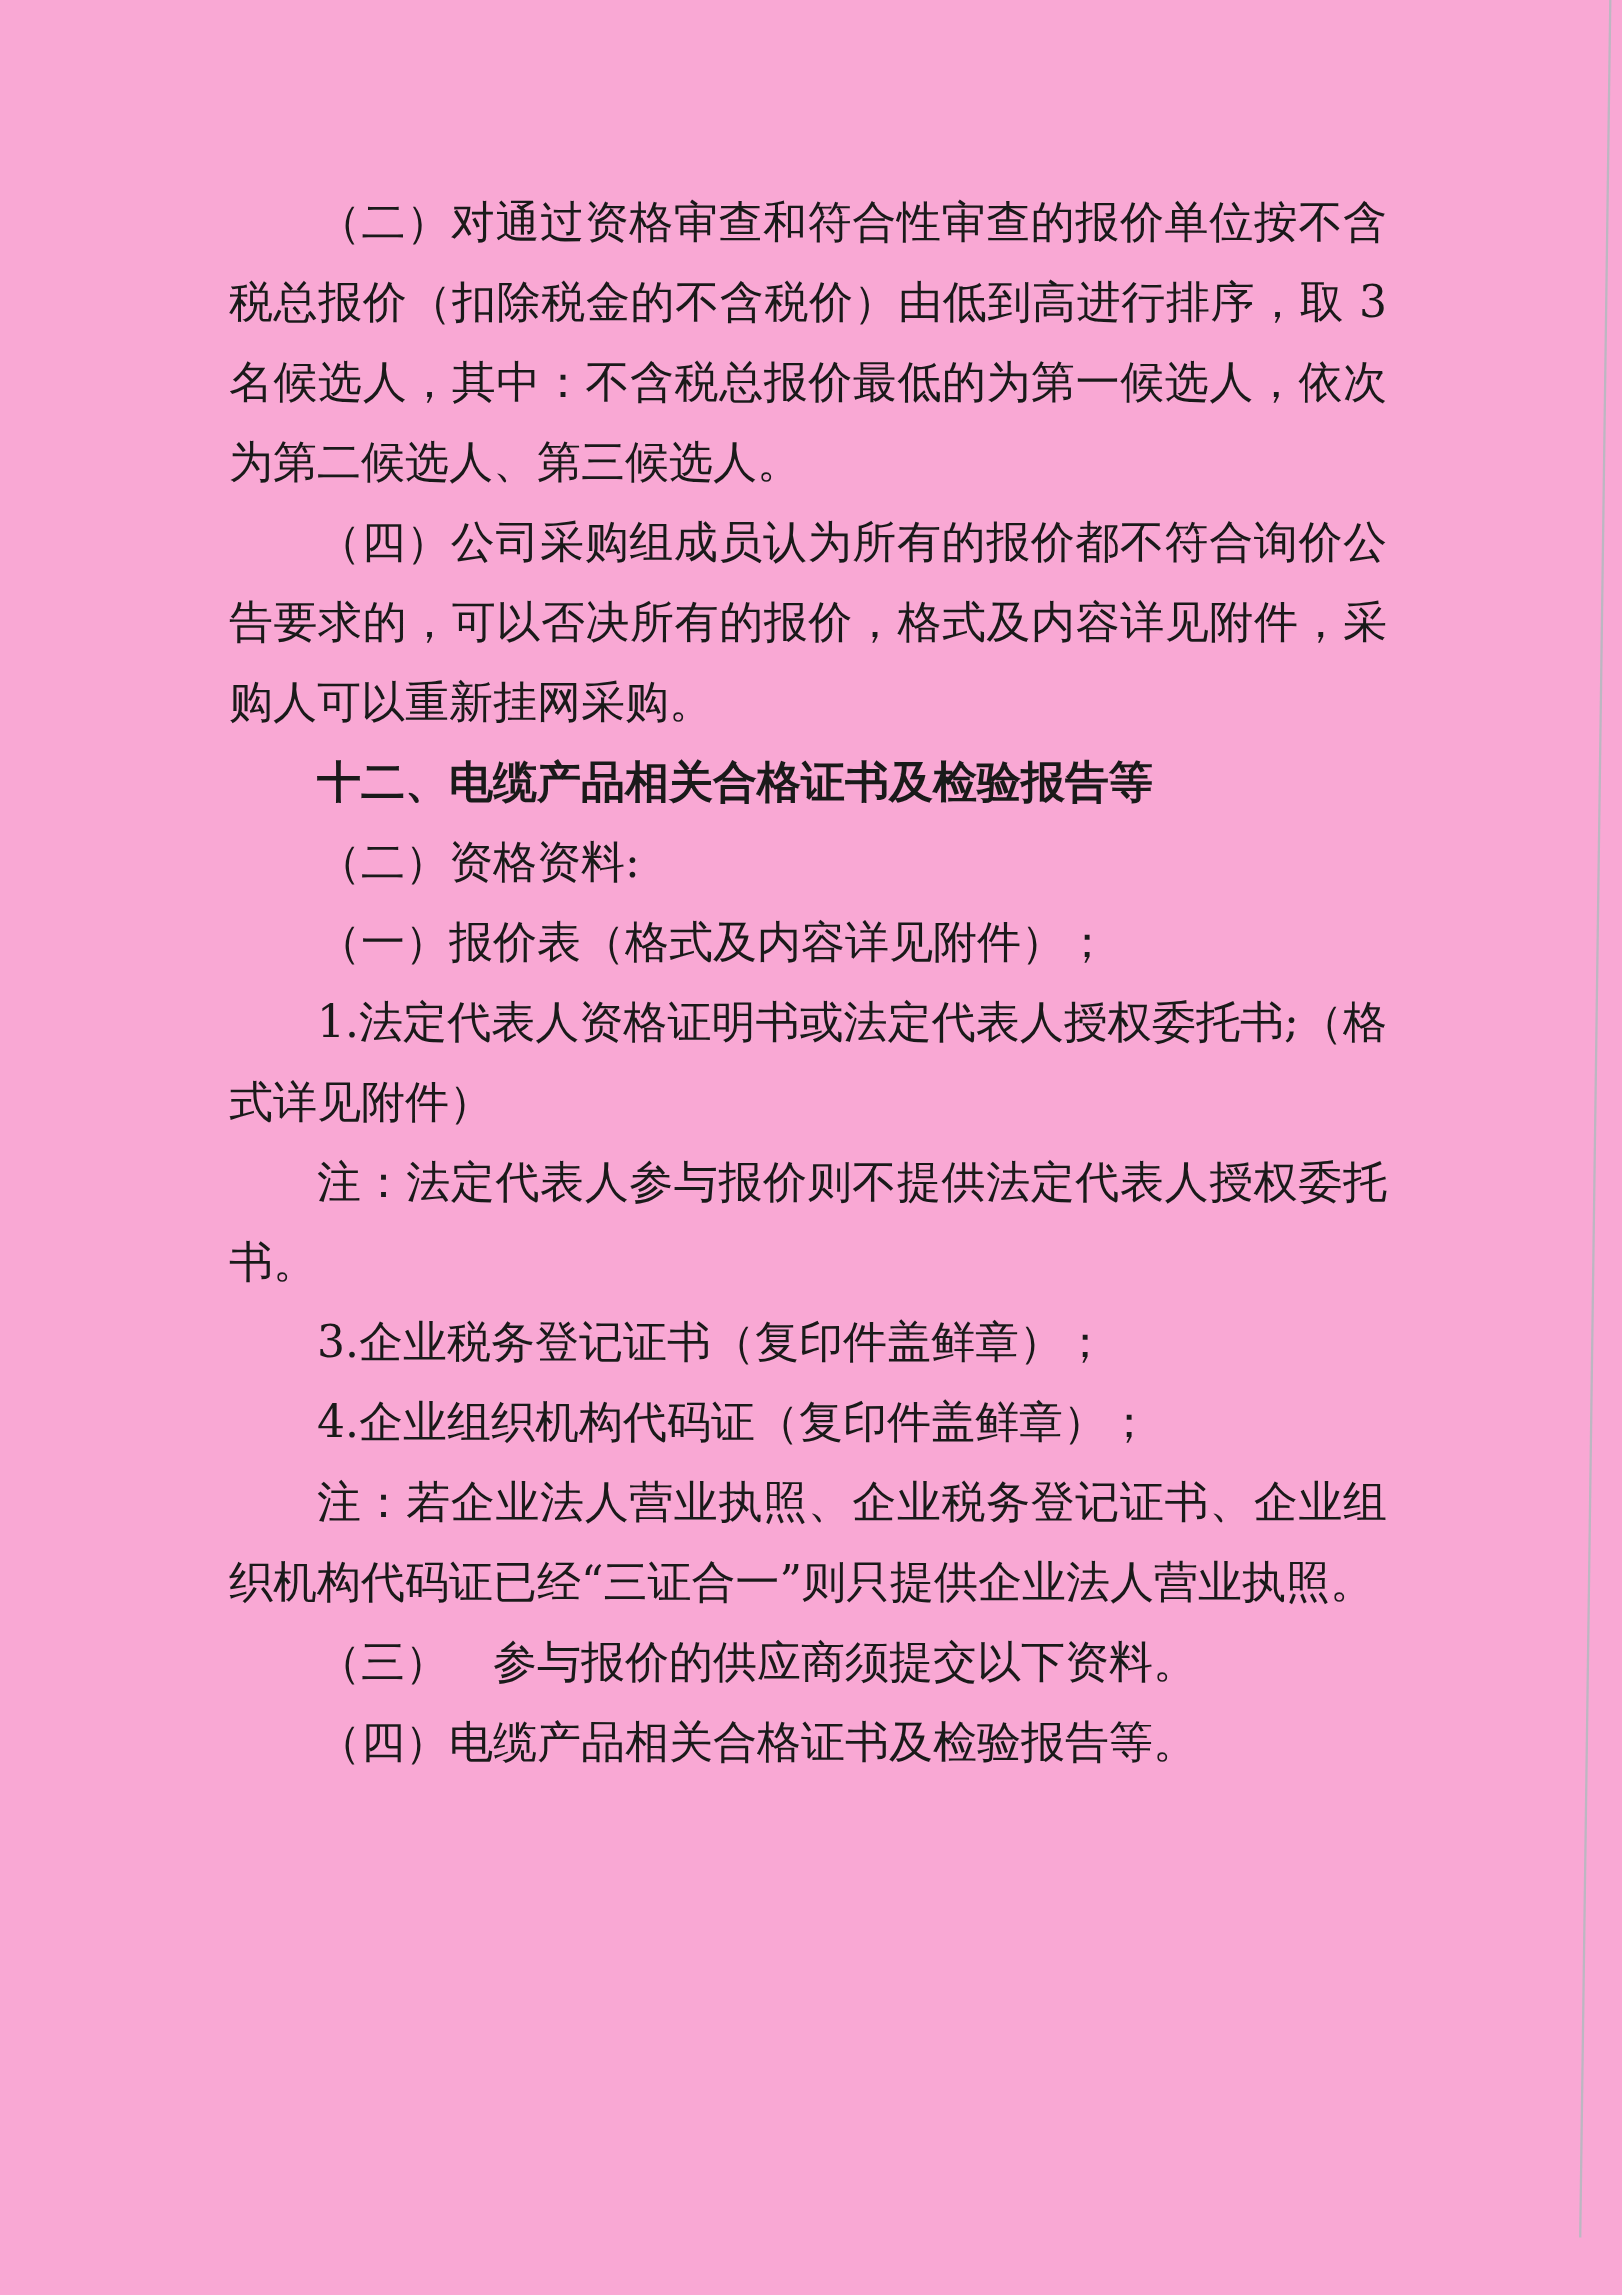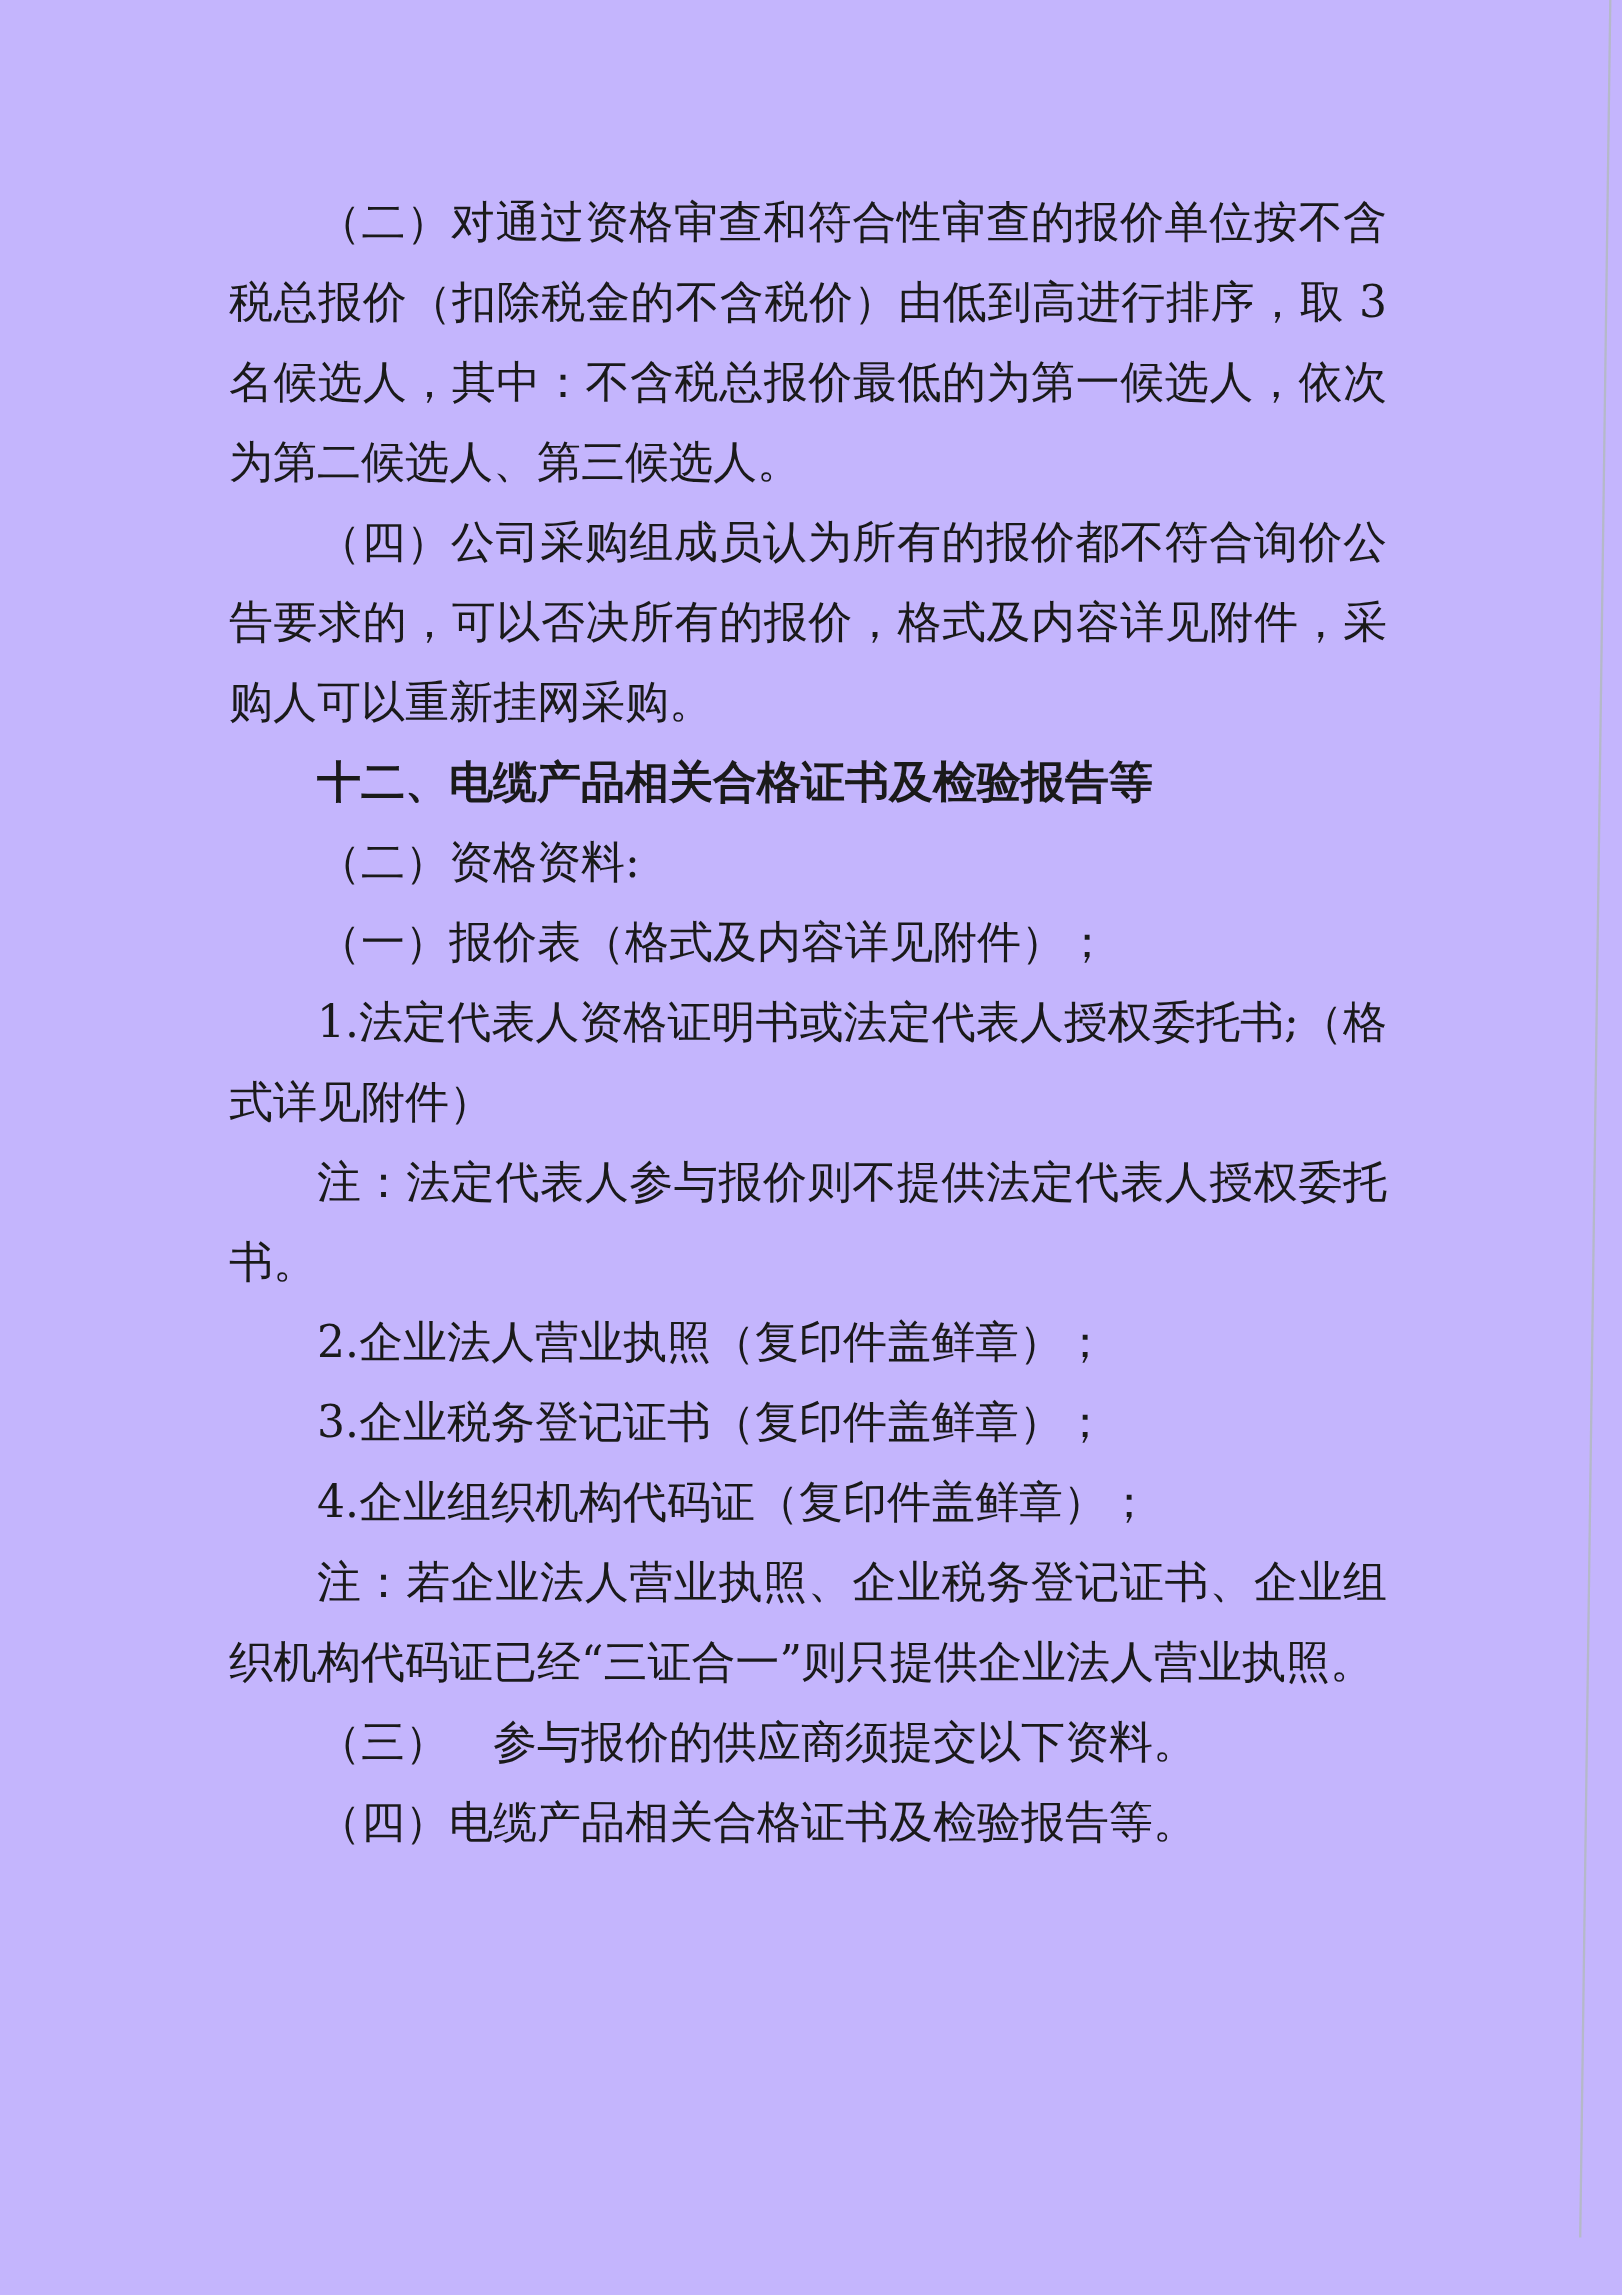--- a/index.html
+++ b/index.html
@@ -7,21 +7,21 @@
     padding: 0;
     width: 1623px;
     height: 2295px;
     background: #ffffff;
     overflow: hidden;
   }
   .page {
     position: relative;
     width: 1623px;
     height: 2295px;
-    background: #c4b5fd;
+    background: #f9a8d4;
     font-family: "DejaVu Serif", "Liberation Serif", serif;
   }
   .doc {
     position: absolute;
     left: 229px;
     top: 182px;
     width: 1158px;
     color: #1a1a1a;
     font-size: 44px;
     line-height: 80px;
@@ -54,21 +54,20 @@
 <div class="page">
 
   <div class="doc">
     <p>（二）对通过资格审查和符合性审查的报价单位按不含税总报价（扣除税金的不含税价）由低到高进行排序，取 3 名候选人，其中：不含税总报价最低的为第一候选人，依次为第二候选人、第三候选人。</p>
     <p>（四）公司采购组成员认为所有的报价都不符合询价公告要求的，可以否决所有的报价，格式及内容详见附件，采购人可以重新挂网采购。</p>
     <p class="heading">十二、电缆产品相关合格证书及检验报告等</p>
     <p>（二）资格资料:</p>
     <p>（一）报价表（格式及内容详见附件）；</p>
     <p>1.法定代表人资格证明书或法定代表人授权委托书;（格式详见附件）</p>
     <p>注：法定代表人参与报价则不提供法定代表人授权委托书。</p>
-    <p>2.企业法人营业执照（复印件盖鲜章）；</p>
     <p>3.企业税务登记证书（复印件盖鲜章）；</p>
     <p>4.企业组织机构代码证（复印件盖鲜章）；</p>
     <p>注：若企业法人营业执照、企业税务登记证书、企业组织机构代码证已经“三证合一”则只提供企业法人营业执照。</p>
     <p>（三）　参与报价的供应商须提交以下资料。</p>
     <p>（四）电缆产品相关合格证书及检验报告等。</p>
   </div>
 
   <svg class="scan-line-svg" viewBox="0 0 2480 3508" xmlns="http://www.w3.org/2000/svg">
     <line x1="2461" y1="0" x2="2415" y2="3420" stroke="#b3bac0" stroke-width="3.5" opacity="0.85"></line>
   </svg>

